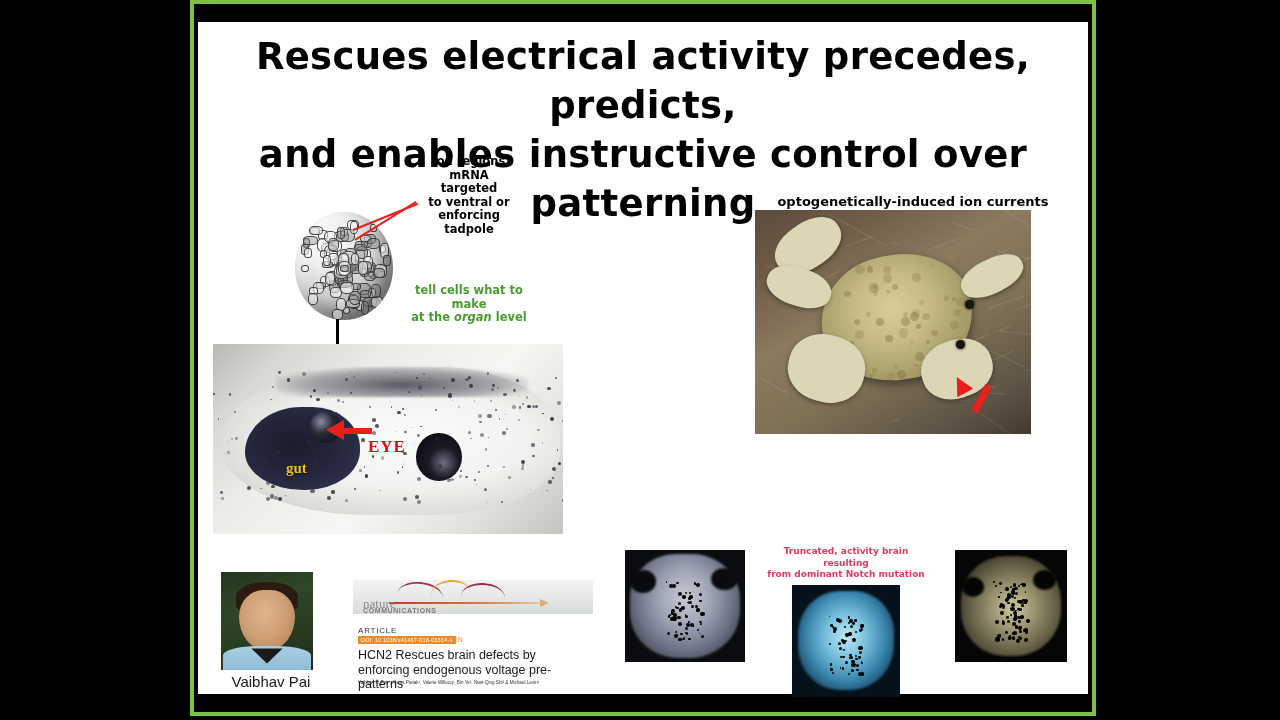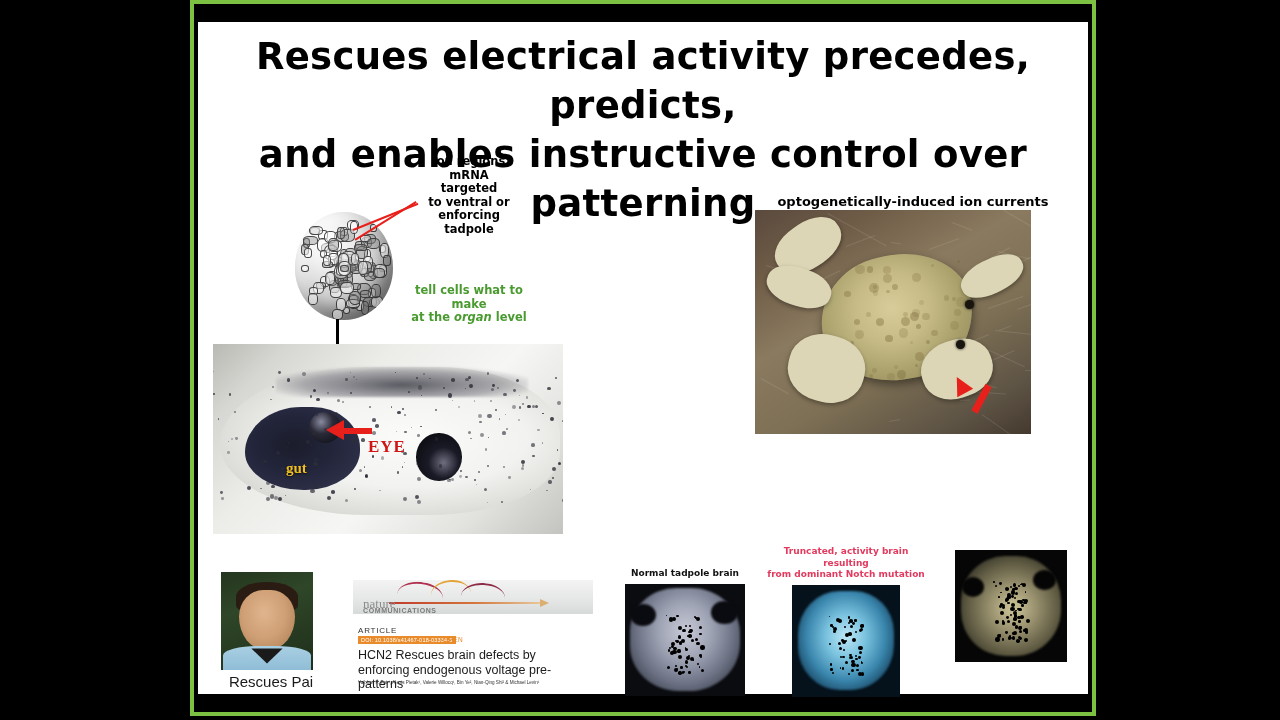--- a/index.html
+++ b/index.html
@@ -624,41 +624,40 @@
 
         <div id="bottom">
 
           <div id="pai-card">
             <div id="pai-photo">
               <div class="pai-hair"></div>
               <div class="pai-face"></div>
               <div class="pai-shirt"></div>
               <div class="pai-collar"></div>
             </div>
-            <div id="pai-name">Rescues Pai</div>
+            <div id="pai-name">Vaibhav Pai</div>
           </div>
 
           <div id="paper">
             <div id="paper-header">
               <div class="nat-wave" style="left:44px;top:2px;border-top-color:#b03050;transform:rotate(6deg);"></div>
               <div class="nat-wave" style="left:78px;top:0px;border-top-color:#e2a63c;transform:rotate(-4deg);width:40px;"></div>
               <div class="nat-wave" style="left:108px;top:3px;border-top-color:#8e2b46;transform:rotate(3deg);width:44px;"></div>
               <div class="nat-line"></div>
               <div id="nat-word">nature</div>
               <div id="nat-sub">COMMUNICATIONS</div>
             </div>
             <div id="art-kicker">ARTICLE</div>
             <div id="doi-badge">DOI: 10.1038/s41467-018-03334-5</div>
             <div id="open-lbl">OPEN</div>
             <div id="art-title">HCN2 Rescues brain defects by enforcing endogenous voltage pre-patterns</div>
             <div id="art-authors">Vaibhav P. Pai&nbsp;¹, Alexis Pietak¹, Valerie Willocq¹, Bin Ye², Nian-Qing Shi² &amp; Michael Levin¹</div>
           </div>
 
           <div class="brain-col" id="bcol1">
-            <div class="brain-cap">Normal  tadpole  brain</div>
             <div class="brain-img">
               <div class="b1-tissue"></div>
               <div class="b1-eye" style="left:4%;top:18%;"></div>
               <div class="b1-eye" style="left:72%;top:16%;"></div>
               <div class="bdot-host" id="bdots1">
                   <span class="bdots" style="left:34.0%;top:28.0%;width:1.5px;height:1.5px;"></span>
                   <span class="bdots" style="left:41.7%;top:72.7%;width:1.8px;height:1.8px;"></span>
                   <span class="bdots" style="left:50.1%;top:37.2%;width:1.9px;height:1.9px;"></span>
                   <span class="bdots" style="left:53.4%;top:40.3%;width:3.5px;height:3.5px;"></span>
                   <span class="bdots" style="left:41.8%;top:50.0%;width:2.1px;height:2.1px;"></span>

